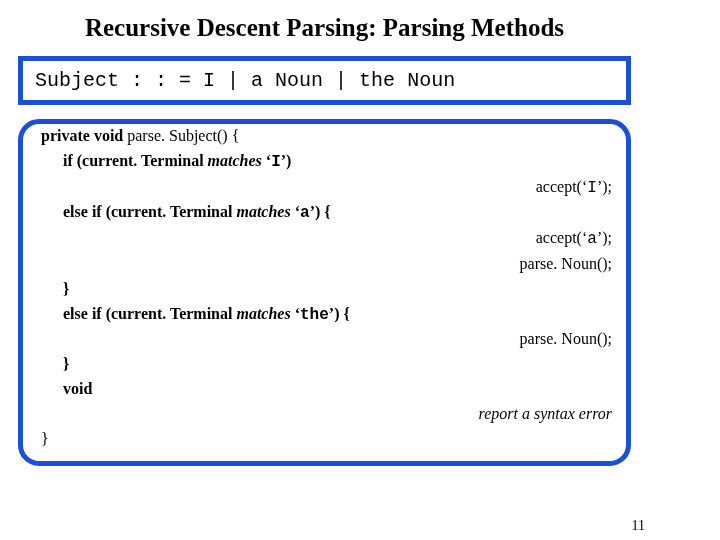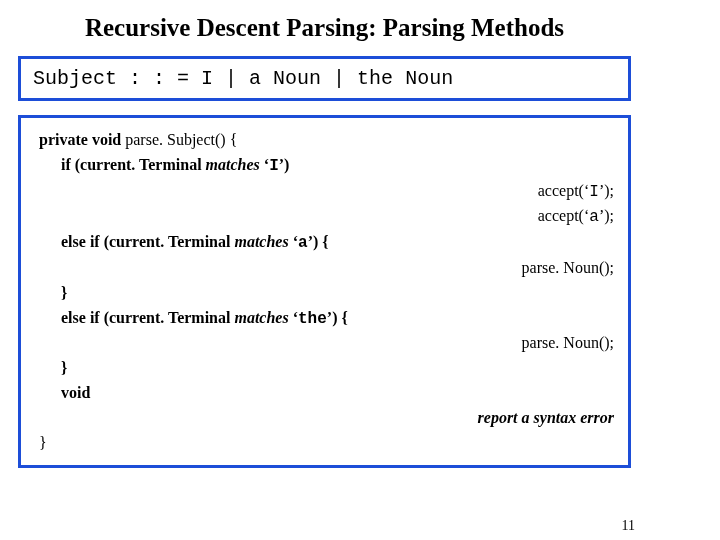--- a/index.html
+++ b/index.html
@@ -1,51 +1,51 @@
 <!DOCTYPE html>
 <html><head>
 <meta charset="utf-8">
 <style>
   * { box-sizing: border-box; margin: 0; padding: 0; }
   html, body { width: 720px; height: 540px; background: #fff; font-family: "Times New Roman", serif; }
   .slide { position: relative; width: 649px; height: 540px; padding: 14px 18px 0 18px; }
   .title { font-size: 25px; font-weight: bold; text-align: center; margin-bottom: 14px; }
-  .box { border: 3px solid #1d4ed8; background: #fff; position: relative; }
+  .box { border: 5px solid #1d4ed8; background: #fff; position: relative; }
   .shadow { position: relative; }
   .shadow::after { content: ""; position: absolute; left: 4px; top: 4px; right: -4px; bottom: -4px; background: #c0c0c0; z-index: -1; }
   .grammar-box { padding: 8px 12px; font-size: 20px; margin-bottom: 14px; }
   .mono { font-family: "Courier New", monospace; }
-  .code-box { padding: 10px 14px 10px 18px; font-size: 16px; line-height: 1.55; font-family: "Times New Roman", serif; }
+  .code-box { padding: 0 14px 10px 18px; font-size: 16px; line-height: 1.55; font-family: "Times New Roman", serif; border-radius: 21px; }
   .code-line { white-space: pre; }
   .i1 { padding-left: 22px; font-weight: bold; }
   .i2 { padding-left: 44px; text-align: right; }
   .b { font-weight: bold; }
   .it { font-style: italic; }
-  .bit { font-weight: bold; font-style: italic; }
-  .pagenum { position: absolute; right: 14px; bottom: 6px; font-size: 14px; }
+  .bit { font-weight: normal; font-style: italic; }
+  .pagenum { position: absolute; right: 4px; bottom: 6px; font-size: 14px; }
 </style>
 </head>
 <body>
 
 <div class="slide">
   <div class="title">Recursive Descent Parsing: Parsing Methods</div>
 
   <div class="shadow">
     <div class="box grammar-box mono">
       <span>Subject</span><span> : : = </span><span>I</span><span> | </span><span>a</span><span> Noun</span><span> | </span><span>the</span><span> Noun</span>
     </div>
   </div>
 
   <div class="shadow">
     <div class="box code-box">
       <div class="code-line"><span class="b">private void </span><span>parse. Subject() {</span></div>
       <div class="code-line i1"><span>if (</span><span>current. Terminal </span><span class="it">matches</span><span> ‘</span><span class="mono">I</span><span>’)</span></div>
       <div class="code-line i2"><span>accept(‘</span><span class="mono">I</span><span>’);</span></div>
+      <div class="code-line i1"><span>else if (</span><span>current. Terminal </span><span class="it">matches</span><span> ‘</span><span class="mono">a</span><span>’) {</span></div>
       <div class="code-line i2"><span>accept(‘</span><span class="mono">a</span><span>’);</span></div>
-      <div class="code-line i1"><span>else if (</span><span>current. Terminal </span><span class="it">matches</span><span> ‘</span><span class="mono">a</span><span>’) {</span></div>
       <div class="code-line i2">parse. Noun();</div>
       <div class="code-line i1">}</div>
       <div class="code-line i1"><span>else if (</span><span>current. Terminal </span><span class="it">matches</span><span> ‘</span><span class="mono">the</span><span>’) {</span></div>
       <div class="code-line i2">parse. Noun();</div>
       <div class="code-line i1">}</div>
       <div class="code-line i1">void</div>
       <div class="code-line i2 bit">report a syntax error</div>
       <div class="code-line">}</div>
     </div>
   </div>

